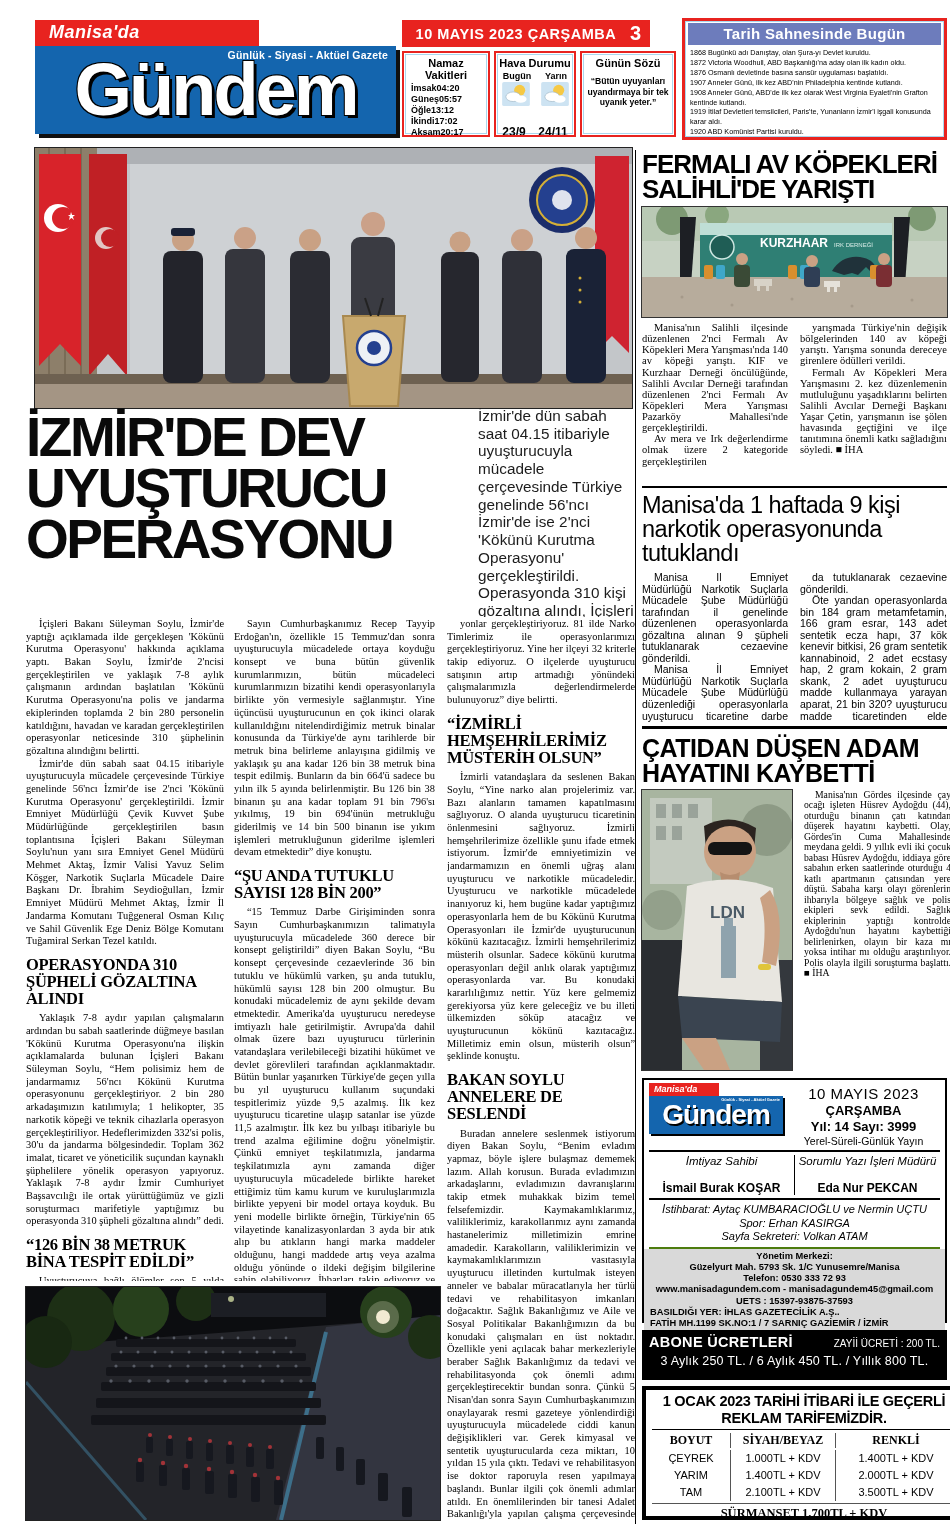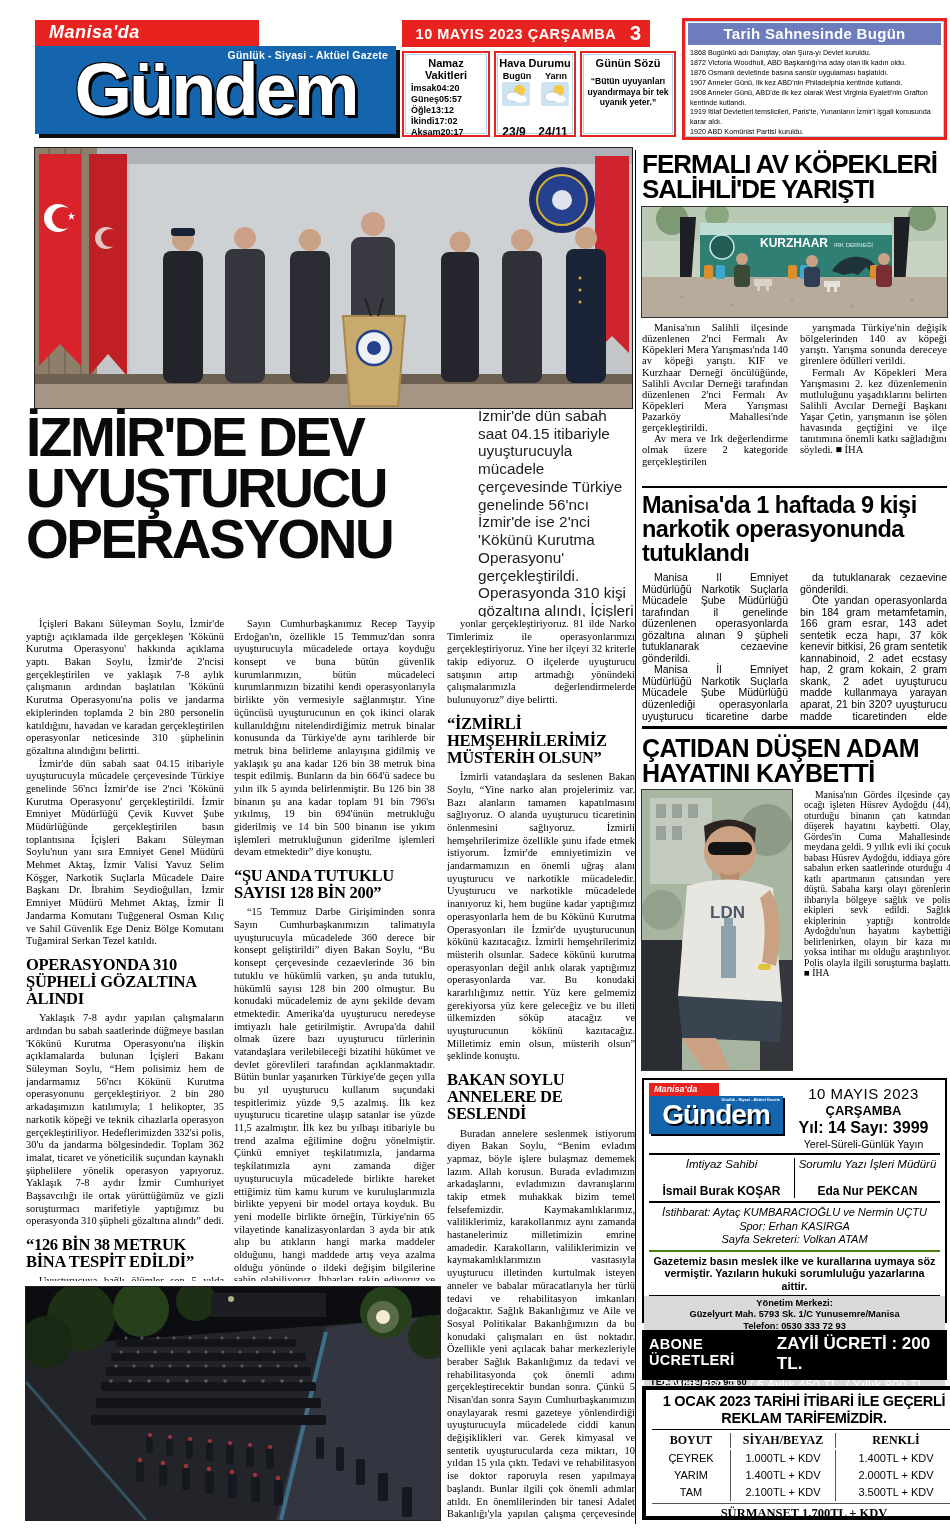--- a/index.html
+++ b/index.html
@@ -67,21 +67,21 @@
   
   .rcol { position:absolute; left:642px; width:305px; }
   .r-head1 { top:152px; font-weight:bold; font-size:26px; line-height:.97; letter-spacing:-1px; }
   .dogs-photo { position:absolute; left:642px; top:207px; width:305px; height:110px; outline:1px solid #333; }
   .r1-cols { position:absolute; left:642px; top:322px; width:305px; height:160px; overflow:hidden; }
   .r1-cols .c, .r2-cols .c { position:absolute; top:0; text-align:justify; overflow:hidden; height:100%; }
   .r1-cols .cL { left:0; width:146px; } .r1-cols .cR { left:158px; width:147px; }
   .r1-cols p { font-family:"Liberation Serif", serif; font-size:10.5px; line-height:1.06; text-indent:12px; }
   .rule { position:absolute; left:642px; width:305px; height:2px; background:#000; }
   .rule1 { top:486px; } .rule2 { top:726px; height:3px; }
-  .r-head2 { top:494px; font-weight:bold; font-size:23.5px; line-height:1.02; letter-spacing:-.5px; }
+  .r-head2 { top:494px; font-weight:normal; font-size:23.5px; line-height:1.02; letter-spacing:-.5px; }
   .r2-cols { position:absolute; left:642px; top:572px; width:305px; height:150px; overflow:hidden; }
   .r2-cols .cL { left:0; width:146px; } .r2-cols .cR { left:158px; width:147px; }
   .r2-cols p { font-size:10.5px; line-height:1.1; text-indent:12px; }
   .r-head3 { top:736px; font-weight:bold; font-size:25px; line-height:1.0; letter-spacing:-.5px; }
   .r3-body { position:absolute; left:642px; top:790px; width:305px; height:283px; }
   .fall-photo { position:absolute; left:0; top:0; width:150px; height:280px; outline:1px solid #333; }
   .r3-text { position:absolute; left:162px; top:0; width:147px; height:283px; overflow:hidden;
              font-family:"Liberation Serif", serif; font-size:9.7px; line-height:1.08; text-align:justify; }
   .r3-text p { text-indent:11px; }
 
@@ -92,38 +92,38 @@
   .k-logo .kr { position:absolute; left:0; top:0; width:70px; height:13px; background:#e8231f; color:#fff;
                 font-style:italic; font-weight:bold; font-size:9px; line-height:12px; padding-left:5px; }
   .k-logo .kb { position:absolute; left:0; top:13px; width:134px; height:38px; background:#1465ae; box-shadow:2px 2px 0 #000; }
   .k-logo .kt { position:absolute; left:0; right:0; top:2px; text-align:center; color:#fff; font-weight:bold;
                 font-size:28px; line-height:34px; letter-spacing:-1px;
                 text-shadow:1.5px 1.5px 0 #000; }
   .k-logo .ktag { position:absolute; right:3px; top:1px; color:#fff; font-weight:bold; font-size:4px; }
   .k-date { flex:1; text-align:center; padding-top:2px; }
   .k-date .d1 { font-size:15px; letter-spacing:.5px; }
   .k-date .d2 { font-weight:bold; font-size:13px; margin-top:1px; }
-  .k-date .d3 { font-weight:bold; font-size:16px; margin-top:1px; }
+  .k-date .d3 { font-weight:bold; font-size:13px; margin-top:1px; }
   .k-date .d4 { font-size:10.5px; margin-top:1px; }
   .k-people { display:flex; border-bottom:2px solid #000; padding:3px 0; }
   .k-people .kp { flex:1; text-align:center; }
   .k-people .kp + .kp { border-left:1.5px solid #000; }
   .kp .lab { font-style:italic; font-size:11.5px; }
   .kp .val { font-weight:bold; font-size:12px; margin-top:14px; }
   .k-staff { border-bottom:2px solid #4d7c0f; padding:3px 0; text-align:center; font-size:11px; font-style:italic; line-height:13.5px; font-weight:500; }
   .k-pledge { border-bottom:1.5px solid #000; padding:3px 2px; text-align:center; font-weight:bold; font-size:10.8px; line-height:12.5px; }
   .k-addr { background:#d9d9d9; margin:0 -5px; padding:2px 6px 3px; font-size:9.3px; line-height:11.3px; }
   .k-addr .ctr { text-align:center; }
   .k-addr .b { font-weight:bold; }
 
   
   .abone { position:absolute; left:642px; top:1330px; width:305px; height:50px; background:#000; color:#fff; padding:4px 7px; }
   .ab-row1 { display:flex; justify-content:space-between; align-items:baseline; }
   .ab-title { font-weight:bold; font-size:14.5px; letter-spacing:.3px; }
-  .ab-zayi { font-weight:bold; font-size:17px; }
+  .ab-zayi { font-weight:normal; font-size:10px; }
   .ab-row2 { text-align:center; font-size:12.5px; margin-top:4px; letter-spacing:.2px; }
 
   .tarife { position:absolute; left:642px; top:1386px; width:324px; height:134px; background:#000; padding:4px; }
   .tf-inner { background:#fff; height:100%; padding:3px 6px 0; }
   .tf-title { text-align:center; font-weight:bold; font-size:14.5px; line-height:16.5px; letter-spacing:-.3px;
               border-bottom:1.5px solid #000; padding-bottom:3px; }
   .tf-head { display:flex; font-family:"Liberation Serif", serif; font-weight:bold; font-size:12px; padding:3px 0 2px; }
   .tf-row { display:flex; font-size:11px; line-height:17px; }
   .tf-head span, .tf-row span { display:block; text-align:center; }
   .tf-head .c0, .tf-row .c0 { width:78px; }
@@ -532,21 +532,20 @@
       <div class="kp">
         <div class="lab">Sorumlu Yazı İşleri Müdürü</div>
         <div class="val">Eda Nur PEKCAN</div>
       </div>
     </div>
     <div class="k-staff">
       <div>İstihbarat: Aytaç KUMBARACIOĞLU ve Nermin UÇTU</div>
       <div>Spor: Erhan KASIRGA</div>
       <div>Sayfa Sekreteri: Volkan ATAM</div>
     </div>
-    <div class="k-pledge">Gazetemiz basın meslek ilke ve kurallarına uymaya söz vermiştir. Yazıların hukuki sorumluluğu yazarlarına aittir.</div>
     <div class="k-addr">
       <div class="ctr b">Yönetim Merkezi:</div>
       <div class="ctr b">Güzelyurt Mah. 5793 Sk. 1/C Yunusemre/Manisa</div>
       <div class="ctr b">Telefon: 0530 333 72 93</div>
       <div class="ctr b">www.manisadagundem.com - manisadagundem45@gmail.com</div>
       <div class="ctr b">UETS : 15397-93875-37593</div>
       <div class="b">BASILDIĞI YER: İHLAS GAZETECİLİK A.Ş..</div>
       <div class="b">FATİH MH.1199 SK.NO:1 / 7 SARNIÇ GAZİEMİR / İZMİR</div>
       <div class="b">TEL: 0 (232) 483 96 60</div>
       <div class="b">DAĞITIM: LİDER Dağıtım (0.236) 238 46 41</div>

